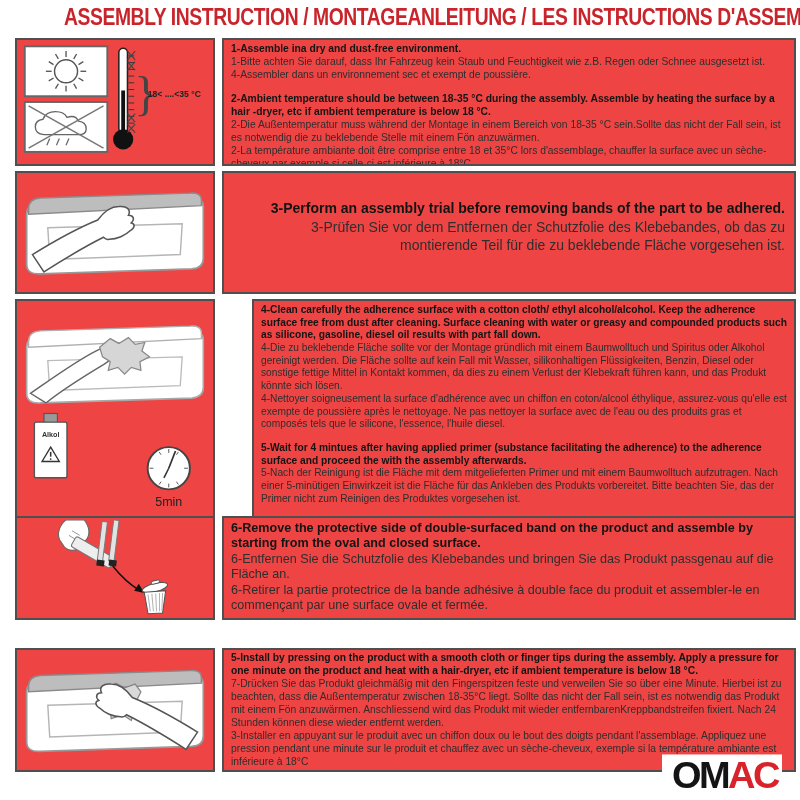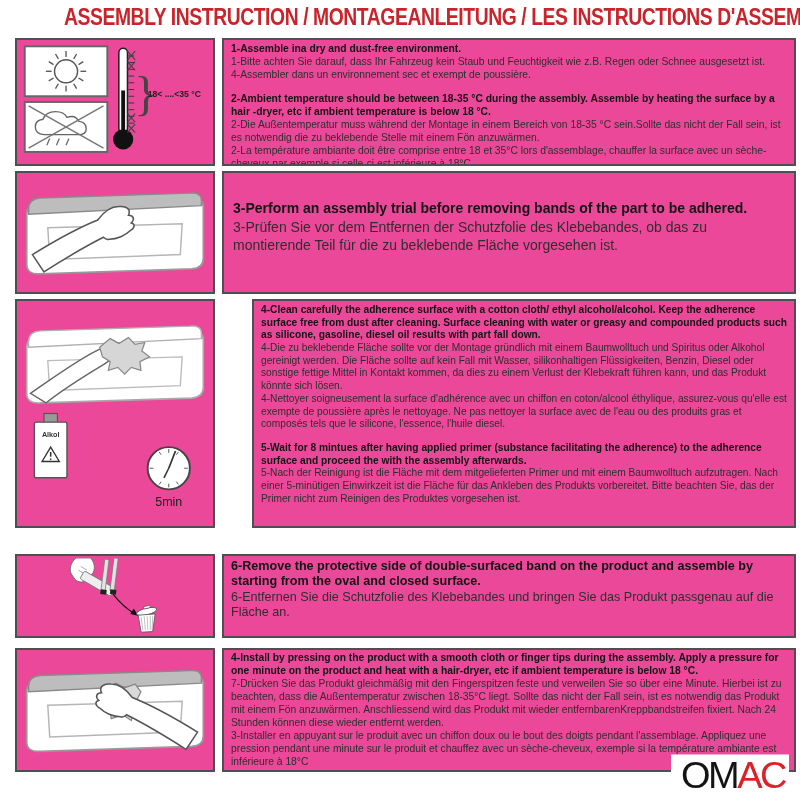--- a/index.html
+++ b/index.html
@@ -3,34 +3,34 @@
 <meta charset="utf-8">
 <style>
   html,body{margin:0;padding:0;background:#fff;}
   .page{position:relative;width:800px;height:800px;background:#fff;overflow:hidden;
         font-family:"Liberation Sans",sans-serif;color:#222;}
   .title{position:absolute;top:4px;left:0;width:800px;text-align:center;
          font-weight:bold;font-size:23px;line-height:1.2;color:#c9242b;
          white-space:nowrap;transform:scaleX(0.84);transform-origin:50% 50%;
          letter-spacing:-0.5px;}
   .row{position:absolute;left:15px;right:4px;}
-  .box{position:absolute;top:0;bottom:0;border:2px solid #4f4f4f;background:#ec4899;box-sizing:border-box;}
+  .box{position:absolute;top:0;bottom:0;border:2px solid #4f4f4f;background:#ef4444;box-sizing:border-box;}
   .illus{left:0;width:200px;display:flex;align-items:center;justify-content:center;padding:2px;}
   .illus svg{width:100%;height:100%;}
   .txt{left:207px;right:0;overflow:hidden;}
   .txt p{margin:0;color:#2e2e2e;}
   .txt p.b{font-weight:bold;color:#141414;}
   .gap{margin-top:11px !important;}
   .r1 .txt{font-size:10.3px;line-height:1.26;padding:3px 7px;}
-  .r2 .txt{font-size:14px;line-height:1.33;padding:26px 9px 0;}
+  .r2 .txt{font-size:14px;line-height:1.33;padding:26px 9px 0;text-align:right;}
   .r3 .txt{font-size:10.2px;line-height:1.245;padding:3px 7px;margin-left:30px;}
   .r4 .txt{font-size:12.6px;line-height:1.23;padding:3px 7px;}
   .r5 .txt{font-size:10.3px;line-height:1.26;padding:2px 7px;}
-  .logo{position:absolute;top:754px;right:11px;background:#fff;padding:2px 4px 6px 10px;
-        font-weight:normal;font-size:38px;line-height:1;letter-spacing:-2.5px;z-index:5;
+  .logo{position:absolute;top:754px;right:18px;background:#fff;padding:2px 4px 6px 10px;
+        font-weight:bold;font-size:38px;line-height:1;letter-spacing:-2.5px;z-index:5;
         transform:scaleY(0.98);}
   .logo .lb{color:#141414;}
   .logo .lr{color:#d8232a;}
   .lw{stroke:#666;fill:#fff;}
 </style>
 </head>
 <body>
 
 <div class="page">
 
@@ -162,26 +162,26 @@
           <line x1="156" y1="166" x2="163" y2="148" stroke="#333" stroke-width="1.8"></line>
           <line x1="156" y1="166" x2="151" y2="176" stroke="#333" stroke-width="1.6"></line>
           <text x="156" y="205" text-anchor="middle" font-size="13" fill="#222">5min</text>
         </g>
       </svg>
     </div>
     <div class="box txt">
       <p class="b">4-Clean carefully the adherence surface with a cotton cloth/ ethyl alcohol/alcohol. Keep the adherence surface free from dust after cleaning. Surface cleaning with water or greasy and compounded products such as silicone, gasoline, diesel oil results with part fall down.</p>
       <p>4-Die zu beklebende Fläche sollte vor der Montage gründlich mit einem Baumwolltuch und Spiritus oder Alkohol gereinigt werden. Die Fläche sollte auf kein Fall mit Wasser, silikonhaltigen Flüssigkeiten, Benzin, Diesel oder sonstige fettige Mittel in Kontakt kommen, da dies zu einem Verlust der Klebekraft führen kann, und das Produkt könnte sich lösen.</p>
       <p>4-Nettoyer soigneusement la surface d'adhérence avec un chiffon en coton/alcool éthylique, assurez-vous qu'elle est exempte de poussière après le nettoyage. Ne pas nettoyer la surface avec de l'eau ou des produits gras et composés tels que le silicone, l'essence, l'huile diesel.</p>
-      <p class="b gap">5-Wait for 8 mintues after having applied primer (substance facilitating the adherence) to the adherence surface and proceed the with the assembly afterwards.</p>
+      <p class="b gap">5-Wait for 4 mintues after having applied primer (substance facilitating the adherence) to the adherence surface and proceed the with the assembly afterwards.</p>
       <p>5-Nach der Reinigung ist die Fläche mit dem mitgelieferten Primer und mit einem Baumwolltuch aufzutragen. Nach einer 5-minütigen Einwirkzeit ist die Fläche für das Ankleben des Produkts vorbereitet. Bitte beachten Sie, das der Primer nicht zum Reinigen des Produktes vorgesehen ist.</p>
     </div>
   </div>
 
-  <div class="row r4" style="top:554px;height:84px;">
+  <div class="row r4" style="top:516px;height:104px;">
     <div class="box illus">
       <svg viewBox="0 0 200 125" preserveAspectRatio="xMidYMid meet">
         <g>
           <path d="M36,0 L60,0 C66,8 68,16 64,24 L55,35 C49,41 40,41 34,35 L28,26 C24,18 28,6 36,0 Z" fill="#fff" stroke="#666" stroke-width="1.4"></path>
           <path d="M40,20 l10,6 M44,14 l10,6" stroke="#777" stroke-width="1" fill="none"></path>
           <rect x="42" y="34" width="58" height="15" rx="3" transform="rotate(30 70 42)" fill="#eee" stroke="#777" stroke-width="1.4"></rect>
           <g>
             <rect x="80" y="2" width="7" height="52" transform="rotate(7 83 28)" fill="#e2e2e2" stroke="#777" stroke-width="1.2"></rect>
             <rect x="95" y="0" width="7" height="54" transform="rotate(7 98 27)" fill="#e2e2e2" stroke="#777" stroke-width="1.2"></rect>
             <rect x="76" y="52" width="10" height="8" transform="rotate(7 81 56)" fill="#222"></rect>
@@ -200,39 +200,40 @@
                 <line x1="158" y1="95" x2="158" y2="119"></line>
               <line x1="162" y1="95" x2="161" y2="118"></line>
             </g>
           </g>
         </g>
       </svg>
     </div>
     <div class="box txt">
       <p class="b">6-Remove the protective side of double-surfaced band on the product and assemble by starting from the oval and closed surface.</p>
       <p>6-Entfernen Sie die Schutzfolie des Klebebandes und bringen Sie das Produkt passgenau auf die Fläche an.</p>
+      <p>6-Retirer la partie protectrice de la bande adhésive à double face du produit et assembler-le en commençant par une surface ovale et fermée.</p>
     </div>
   </div>
 
   <div class="row r5" style="top:648px;height:124px;">
     <div class="box illus">
       <svg viewBox="0 0 200 110" preserveAspectRatio="xMidYMid meet">
         <g>
           <path d="M8,36 Q8,26 20,25 L180,20 Q192,19 192,28 L192,82 Q192,92 180,93 L22,98 Q8,99 8,88 Z" fill="#fff" stroke="#999" stroke-width="1.8"></path>
           <path d="M30,50 L170,46 L168,78 L32,83 Z" fill="none" stroke="#b5b5b5" stroke-width="1.5"></path>
           <path d="M10,30 Q10,20 22,19 L178,14 Q190,13 190,21 L190,27 L10,36 Z" fill="#bdbdbd" stroke="#8a8a8a" stroke-width="1.5"></path>
           <path d="M88,34 l13,-7 l9,5 l11,-4 l6,8 l-4,8 l7,8 l-11,4 l-2,10 l-9,-6 l-12,4 l-1,-10 l-9,-5 l5,-8 z" fill="#d9d9d9" stroke="#888" stroke-width="1.3"></path>
           <g transform="translate(200,0) scale(-1,1)">
             <path d="M14,78 C40,62 62,50 82,42 C88,34 96,28 104,28 C112,27 117,31 114,37 C119,37 121,41 117,45 C121,46 121,50 116,53 C111,58 102,62 94,62 C91,63 89,61 88,60 C68,70 48,82 26,96 Z" fill="#fff" stroke="#555" stroke-width="1.6"></path>
           </g>
         </g>
       </svg>
     </div>
     <div class="box txt">
-      <p class="b">4-Install by pressing on the product with a smooth cloth or finger tips during the assembly. Apply a pressure for one minute on the product and heat with a hair-dryer, etc if ambient temperature is below 18 °C.</p>
+      <p class="b">5-Install by pressing on the product with a smooth cloth or finger tips during the assembly. Apply a pressure for one minute on the product and heat with a hair-dryer, etc if ambient temperature is below 18 °C.</p>
       <p>7-Drücken Sie das Produkt gleichmäßig mit den Fingerspitzen feste und verweilen Sie so über eine Minute. Hierbei ist zu beachten, dass die Außentemperatur zwischen 18-35°C liegt. Sollte das nicht der Fall sein, ist es notwendig das Produkt mit einem Fön anzuwärmen. Anschliessend wird das Produkt mit wieder entfernbarenKreppbandstreifen fixiert. Nach 24 Stunden können diese wieder entfernt werden.</p>
       <p>3-Installer en appuyant sur le produit avec un chiffon doux ou le bout des doigts pendant l'assemblage. Appliquez une pression pendant une minute sur le produit et chauffez avec un sèche-cheveux, exemple si la température ambiante est inférieure à 18°C</p>
     </div>
   </div>
 
   <div class="logo">
     <span class="lb">OM</span><span class="lr">AC</span>
   </div>
 
 </div>

